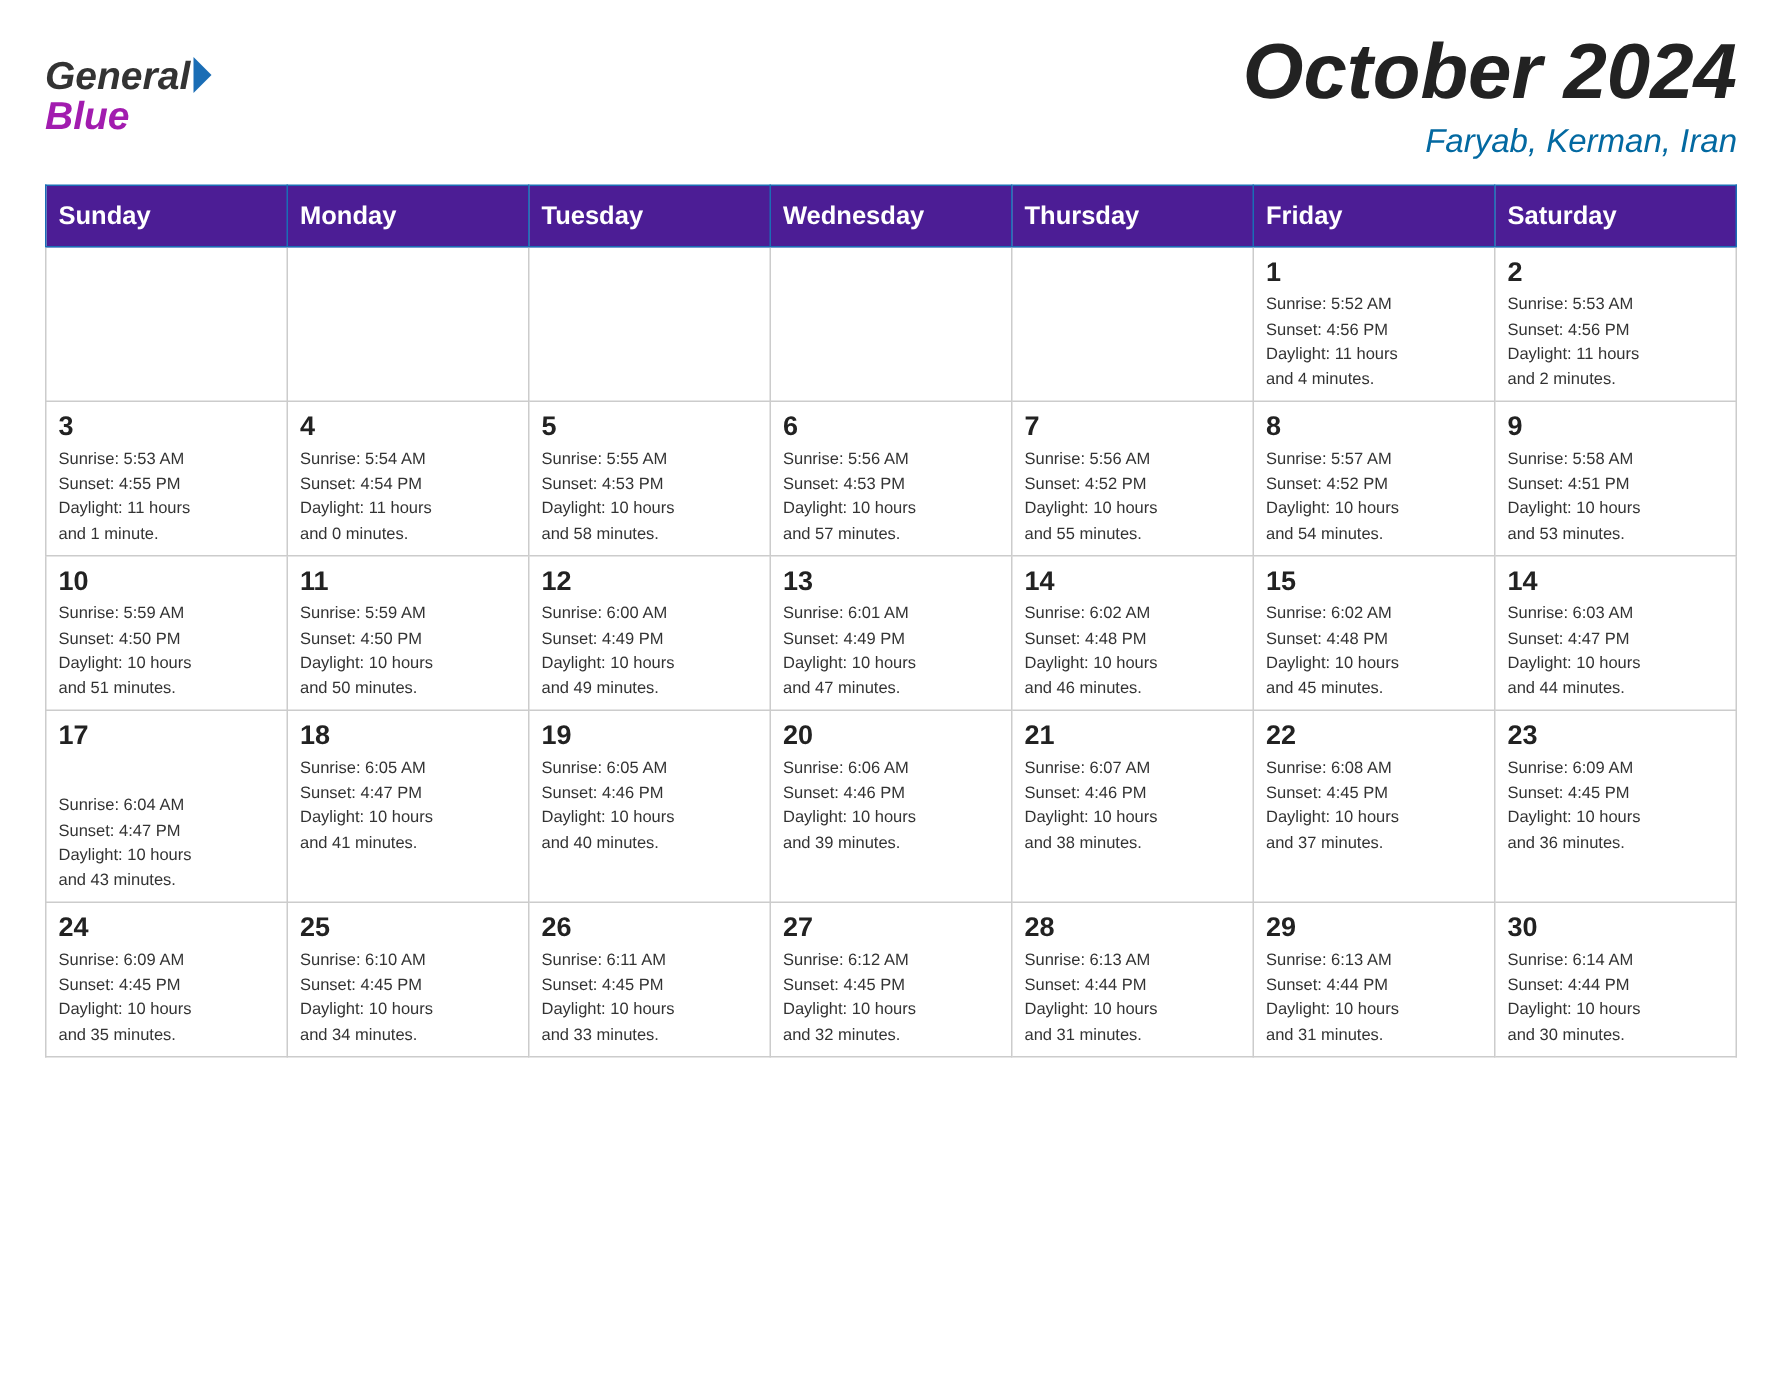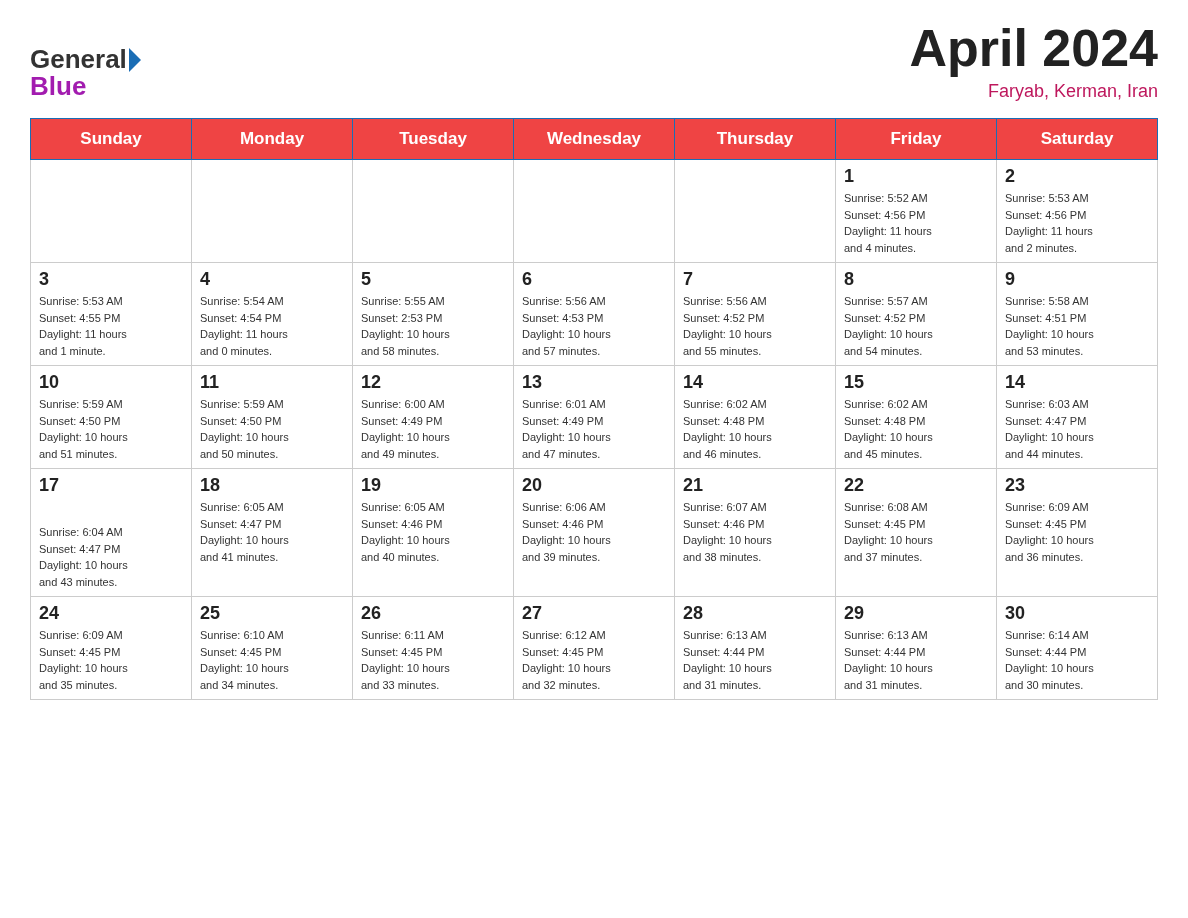--- a/index.html
+++ b/index.html
@@ -6,22 +6,23 @@
     body {
       font-family: Arial, sans-serif;
       background: #fff;
       padding: 20px 30px;
       width: 1188px;
       min-height: 918px;
     }
     .header-area {
       display: flex;
       justify-content: space-between;
-      align-items: flex-end;
+      align-items: center;
       margin-bottom: 16px;
+      font-style: italic;
     }
     .logo-area {
       display: flex;
       flex-direction: column;
       align-items: flex-start;
     }
     .logo-text {
       display: flex;
       align-items: center;
       font-size: 26px;
@@ -46,36 +47,36 @@
     .title-area {
       text-align: right;
     }
     .calendar-title {
       font-size: 52px;
       font-weight: bold;
       color: #222;
       line-height: 1.1;
     }
     .calendar-subtitle {
-      font-size: 18px;
-      color: #be185d;
+      font-size: 22px;
+      color: #0369a1;
       margin-top: 4px;
     }
     .calendar-table {
       width: 100%;
       border-collapse: collapse;
       border: 1px solid #aaa;
     }
     .calendar-table th {
-      background-color: #ef4444;
+      background-color: #4c1d95;
       color: #fff;
       font-size: 17px;
       font-weight: bold;
       padding: 10px 8px;
-      text-align: center;
+      text-align: left;
       border: 1px solid #1a6db5;
     }
     .calendar-table td {
       vertical-align: top;
       border: 1px solid #ccc;
       padding: 6px 8px;
       min-height: 90px;
       width: 14.28%;
     }
     .day-number {
@@ -105,21 +106,21 @@
 
 <div class="header-area">
   <div class="logo-area">
     <div class="logo-text">
       <span>General</span>
       <span class="logo-triangle"></span>
     </div>
     <div class="logo-blue-line">Blue</div>
   </div>
   <div class="title-area">
-    <div class="calendar-title">April 2024</div>
+    <div class="calendar-title">October 2024</div>
     <div class="calendar-subtitle">Faryab, Kerman, Iran</div>
   </div>
 </div>
 
 <table class="calendar-table">
   <thead>
     <tr>
     <th>Sunday</th>
         <th>Monday</th>
         <th>Tuesday</th>
@@ -162,21 +163,21 @@
         <td>
           <span class="day-number">4</span>
           <div class="day-info" style="white-space: pre-line;">Sunrise: 5:54 AM
 Sunset: 4:54 PM
 Daylight: 11 hours
 and 0 minutes.</div>
         </td>
         <td>
           <span class="day-number">5</span>
           <div class="day-info" style="white-space: pre-line;">Sunrise: 5:55 AM
-Sunset: 2:53 PM
+Sunset: 4:53 PM
 Daylight: 10 hours
 and 58 minutes.</div>
         </td>
         <td>
           <span class="day-number">6</span>
           <div class="day-info" style="white-space: pre-line;">Sunrise: 5:56 AM
 Sunset: 4:53 PM
 Daylight: 10 hours
 and 57 minutes.</div>
         </td>

